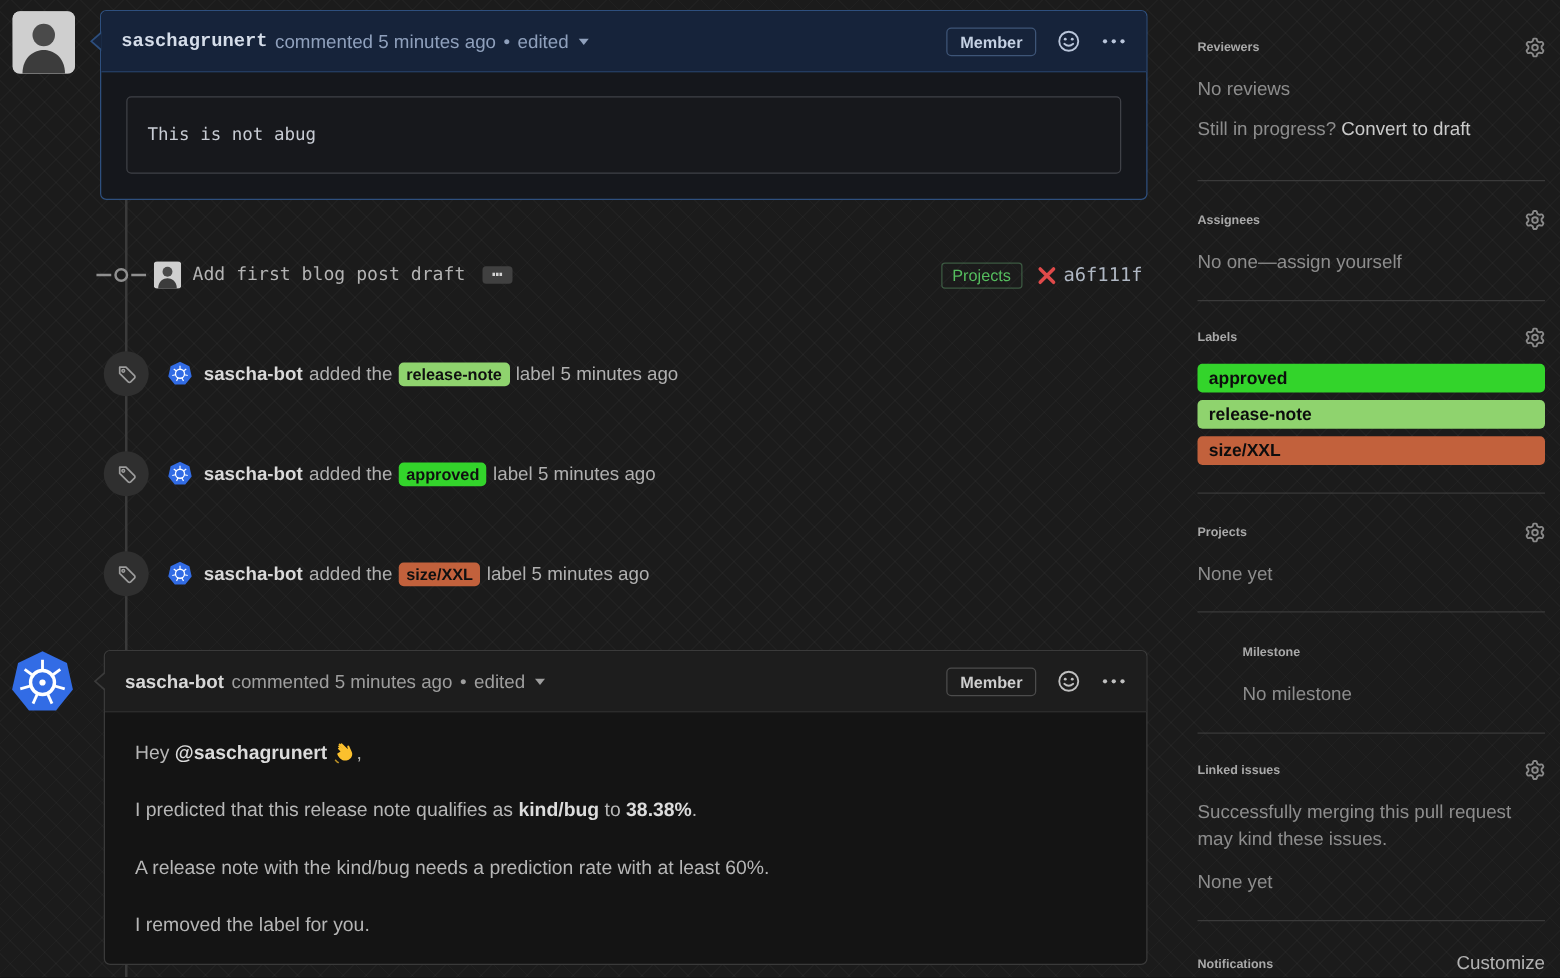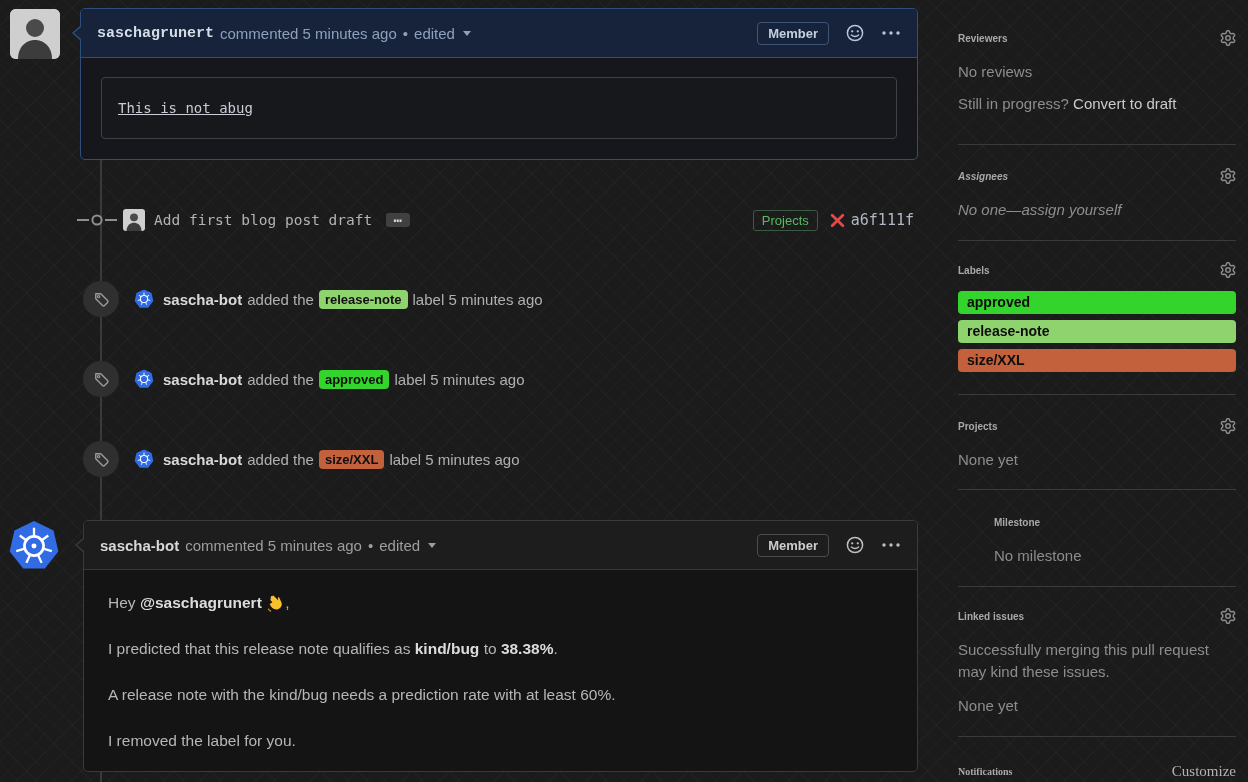--- a/index.html
+++ b/index.html
@@ -33,21 +33,21 @@
   .c-author { font-weight:bold; }
   .ch-blue .c-author { color:#d5dde9;font-family:Liberation Mono, monospace; }
   .ch-gray .c-author { color:#d8d8d8; }
   .caret-down { width:0; height:0; border-left:4px solid transparent; border-right:4px solid transparent; border-top:5px solid currentColor; display:inline-block; margin-left:2px; }
   .h-spacer { flex:1; }
   .member-badge { font-size:13px; font-weight:bold; padding:4px 10px; border-radius:4px; line-height:1; }
   .mb-blue { border:1px solid #3e5577; color:#c4d0e2; }
   .mb-gray { border:1px solid #4c4c4c; color:#cdcdcd; }
   .h-icon { display:inline-flex; align-items:center; justify-content:center; margin-left:10px; cursor:pointer; }
   .c-body1 { padding:19px 20px; }
-  .code-block { border:1px solid #3f4147; border-radius:4px; background:#17181c; padding:19px 16px; font-size:14px; color:#c8ccd4; line-height:22px; white-space:pre;text-decoration:underline; }
+  .code-block { border:1px solid #3f4147; border-radius:4px; background:#17181c; padding:19px 16px; font-size:14px; color:#c8ccd4; line-height:22px; white-space:pre; }
   .c-body2 { padding:21px 24px; font-size:15.5px; line-height:24px; color:#b6b6b6; }
   .c-body2 p { margin:0 0 22px 0; }
   .c-body2 strong { color:#dcdcdc;text-align:right; }
   .bubble-caret { position:absolute; top:16px; left:-9px; width:0; height:0; border-top:8px solid transparent; border-bottom:8px solid transparent; }
   .bubble-caret:after { content:""; position:absolute; left:1.6px; top:-6.5px; width:0; height:0; border-top:6.5px solid transparent; border-bottom:6.5px solid transparent; }
   .bc-blue { border-right:9px solid #2e4f7e; }
   .bc-blue:after { border-right:7.5px solid #16233a; }
   .bc-gray { border-right:9px solid #3a3a3a; }
   .bc-gray:after { border-right:7.5px solid #1d1d1d; }
 
@@ -296,21 +296,21 @@
           <svg width="16" height="16" viewBox="0 0 16 16" fill="#8a8a8a">
               <path fill-rule="evenodd" d="M7.429 1.525a6.593 6.593 0 011.142 0c.036.003.108.036.137.146l.289 1.105c.147.56.55.967.997 1.189.174.086.341.183.501.29.417.278.97.423 1.53.27l1.102-.303c.11-.03.175.016.195.046.219.31.41.641.573.989.014.031.022.11-.059.19l-.815.806c-.411.406-.562.957-.53 1.456a4.588 4.588 0 010 .582c-.032.499.119 1.05.53 1.456l.815.806c.08.08.073.159.059.19a6.494 6.494 0 01-.573.99c-.02.029-.086.074-.195.045l-1.103-.303c-.559-.153-1.112-.008-1.529.27-.16.107-.327.204-.5.29-.449.222-.851.628-.998 1.189l-.289 1.105c-.029.11-.101.143-.137.146a6.613 6.613 0 01-1.142 0c-.036-.003-.108-.037-.137-.146l-.289-1.105c-.147-.56-.55-.967-.997-1.189a4.502 4.502 0 01-.501-.29c-.417-.278-.97-.423-1.53-.27l-1.102.303c-.11.03-.175-.016-.195-.046a6.492 6.492 0 01-.573-.989c-.014-.031-.022-.11.059-.19l.815-.806c.411-.406.562-.957.53-1.456a4.587 4.587 0 010-.582c.032-.499-.119-1.05-.53-1.456l-.815-.806c-.08-.08-.073-.159-.059-.19a6.44 6.44 0 01.573-.99c.02-.029.086-.075.195-.045l1.103.303c.559.153 1.112.008 1.529-.27.16-.107.327-.204.5-.29.449-.222.851-.628.998-1.189l.289-1.105c.029-.11.101-.143.137-.146zM8 0c-.236 0-.47.01-.701.03-.743.065-1.29.615-1.458 1.261l-.29 1.106c-.017.066-.078.158-.211.224a5.994 5.994 0 00-.668.386c-.123.082-.233.09-.3.071L3.27 2.776c-.644-.177-1.392.02-1.82.63a7.977 7.977 0 00-.704 1.217c-.315.675-.111 1.422.363 1.891l.815.806c.05.048.098.147.088.294a6.084 6.084 0 000 .772c.01.147-.038.246-.088.294l-.815.806c-.474.469-.678 1.216-.363 1.891.2.428.436.835.704 1.218.428.609 1.176.806 1.82.63l1.103-.303c.066-.019.176-.011.299.071.213.143.436.272.668.386.133.066.194.158.212.224l.289 1.106c.169.646.715 1.196 1.458 1.26a8.094 8.094 0 001.402 0c.743-.064 1.29-.614 1.458-1.26l.29-1.106c.017-.066.078-.158.211-.224a5.98 5.98 0 00.668-.386c.123-.082.233-.09.3-.071l1.102.302c.644.177 1.392-.02 1.82-.63.268-.382.505-.789.704-1.217.315-.675.111-1.422-.364-1.891l-.814-.806c-.05-.048-.098-.147-.088-.294a6.1 6.1 0 000-.772c-.01-.147.039-.246.088-.294l.814-.806c.475-.469.679-1.216.364-1.891a7.992 7.992 0 00-.704-1.218c-.428-.609-1.176-.806-1.82-.63l-1.103.303c-.066.019-.176.011-.299-.071a5.991 5.991 0 00-.668-.386c-.133-.066-.194-.158-.212-.224L10.16 1.29C9.99.645 9.444.095 8.701.031A8.094 8.094 0 008 0zm1.5 8a1.5 1.5 0 11-3 0 1.5 1.5 0 013 0zM11 8a3 3 0 11-6 0 3 3 0 016 0z"></path>
             </svg>
         </span>
       </div>
       <div class="sb-value mt16">No reviews</div>
       <div class="sb-value" style="margin-top:10px;"><span>Still in progress? </span><span class="sb-link">Convert to draft</span></div>
     </div>
     <div class="sb-divider" style="top:144px;"></div>
 
-    <div class="sb-section" style="top:168px;font-style:italic;">
+    <div class="sb-section" style="top:168px;">
       <div class="sb-title-row">
         <span class="sb-title">Assignees</span>
         <span class="sb-gear">
           <svg width="16" height="16" viewBox="0 0 16 16" fill="#8a8a8a">
               <path fill-rule="evenodd" d="M7.429 1.525a6.593 6.593 0 011.142 0c.036.003.108.036.137.146l.289 1.105c.147.56.55.967.997 1.189.174.086.341.183.501.29.417.278.97.423 1.53.27l1.102-.303c.11-.03.175.016.195.046.219.31.41.641.573.989.014.031.022.11-.059.19l-.815.806c-.411.406-.562.957-.53 1.456a4.588 4.588 0 010 .582c-.032.499.119 1.05.53 1.456l.815.806c.08.08.073.159.059.19a6.494 6.494 0 01-.573.99c-.02.029-.086.074-.195.045l-1.103-.303c-.559-.153-1.112-.008-1.529.27-.16.107-.327.204-.5.29-.449.222-.851.628-.998 1.189l-.289 1.105c-.029.11-.101.143-.137.146a6.613 6.613 0 01-1.142 0c-.036-.003-.108-.037-.137-.146l-.289-1.105c-.147-.56-.55-.967-.997-1.189a4.502 4.502 0 01-.501-.29c-.417-.278-.97-.423-1.53-.27l-1.102.303c-.11.03-.175-.016-.195-.046a6.492 6.492 0 01-.573-.989c-.014-.031-.022-.11.059-.19l.815-.806c.411-.406.562-.957.53-1.456a4.587 4.587 0 010-.582c.032-.499-.119-1.05-.53-1.456l-.815-.806c-.08-.08-.073-.159-.059-.19a6.44 6.44 0 01.573-.99c.02-.029.086-.075.195-.045l1.103.303c.559.153 1.112.008 1.529-.27.16-.107.327-.204.5-.29.449-.222.851-.628.998-1.189l.289-1.105c.029-.11.101-.143.137-.146zM8 0c-.236 0-.47.01-.701.03-.743.065-1.29.615-1.458 1.261l-.29 1.106c-.017.066-.078.158-.211.224a5.994 5.994 0 00-.668.386c-.123.082-.233.09-.3.071L3.27 2.776c-.644-.177-1.392.02-1.82.63a7.977 7.977 0 00-.704 1.217c-.315.675-.111 1.422.363 1.891l.815.806c.05.048.098.147.088.294a6.084 6.084 0 000 .772c.01.147-.038.246-.088.294l-.815.806c-.474.469-.678 1.216-.363 1.891.2.428.436.835.704 1.218.428.609 1.176.806 1.82.63l1.103-.303c.066-.019.176-.011.299.071.213.143.436.272.668.386.133.066.194.158.212.224l.289 1.106c.169.646.715 1.196 1.458 1.26a8.094 8.094 0 001.402 0c.743-.064 1.29-.614 1.458-1.26l.29-1.106c.017-.066.078-.158.211-.224a5.98 5.98 0 00.668-.386c.123-.082.233-.09.3-.071l1.102.302c.644.177 1.392-.02 1.82-.63.268-.382.505-.789.704-1.217.315-.675.111-1.422-.364-1.891l-.814-.806c-.05-.048-.098-.147-.088-.294a6.1 6.1 0 000-.772c-.01-.147.039-.246.088-.294l.814-.806c.475-.469.679-1.216.364-1.891a7.992 7.992 0 00-.704-1.218c-.428-.609-1.176-.806-1.82-.63l-1.103.303c-.066.019-.176.011-.299-.071a5.991 5.991 0 00-.668-.386c-.133-.066-.194-.158-.212-.224L10.16 1.29C9.99.645 9.444.095 8.701.031A8.094 8.094 0 008 0zm1.5 8a1.5 1.5 0 11-3 0 1.5 1.5 0 013 0zM11 8a3 3 0 11-6 0 3 3 0 016 0z"></path>
             </svg>
         </span>
       </div>
       <div class="sb-value mt16"><span>No one—</span><span>assign yourself</span></div>
     </div>
@@ -366,21 +366,21 @@
           <svg width="16" height="16" viewBox="0 0 16 16" fill="#8a8a8a">
               <path fill-rule="evenodd" d="M7.429 1.525a6.593 6.593 0 011.142 0c.036.003.108.036.137.146l.289 1.105c.147.56.55.967.997 1.189.174.086.341.183.501.29.417.278.97.423 1.53.27l1.102-.303c.11-.03.175.016.195.046.219.31.41.641.573.989.014.031.022.11-.059.19l-.815.806c-.411.406-.562.957-.53 1.456a4.588 4.588 0 010 .582c-.032.499.119 1.05.53 1.456l.815.806c.08.08.073.159.059.19a6.494 6.494 0 01-.573.99c-.02.029-.086.074-.195.045l-1.103-.303c-.559-.153-1.112-.008-1.529.27-.16.107-.327.204-.5.29-.449.222-.851.628-.998 1.189l-.289 1.105c-.029.11-.101.143-.137.146a6.613 6.613 0 01-1.142 0c-.036-.003-.108-.037-.137-.146l-.289-1.105c-.147-.56-.55-.967-.997-1.189a4.502 4.502 0 01-.501-.29c-.417-.278-.97-.423-1.53-.27l-1.102.303c-.11.03-.175-.016-.195-.046a6.492 6.492 0 01-.573-.989c-.014-.031-.022-.11.059-.19l.815-.806c.411-.406.562-.957.53-1.456a4.587 4.587 0 010-.582c.032-.499-.119-1.05-.53-1.456l-.815-.806c-.08-.08-.073-.159-.059-.19a6.44 6.44 0 01.573-.99c.02-.029.086-.075.195-.045l1.103.303c.559.153 1.112.008 1.529-.27.16-.107.327-.204.5-.29.449-.222.851-.628.998-1.189l.289-1.105c.029-.11.101-.143.137-.146zM8 0c-.236 0-.47.01-.701.03-.743.065-1.29.615-1.458 1.261l-.29 1.106c-.017.066-.078.158-.211.224a5.994 5.994 0 00-.668.386c-.123.082-.233.09-.3.071L3.27 2.776c-.644-.177-1.392.02-1.82.63a7.977 7.977 0 00-.704 1.217c-.315.675-.111 1.422.363 1.891l.815.806c.05.048.098.147.088.294a6.084 6.084 0 000 .772c.01.147-.038.246-.088.294l-.815.806c-.474.469-.678 1.216-.363 1.891.2.428.436.835.704 1.218.428.609 1.176.806 1.82.63l1.103-.303c.066-.019.176-.011.299.071.213.143.436.272.668.386.133.066.194.158.212.224l.289 1.106c.169.646.715 1.196 1.458 1.26a8.094 8.094 0 001.402 0c.743-.064 1.29-.614 1.458-1.26l.29-1.106c.017-.066.078-.158.211-.224a5.98 5.98 0 00.668-.386c.123-.082.233-.09.3-.071l1.102.302c.644.177 1.392-.02 1.82-.63.268-.382.505-.789.704-1.217.315-.675.111-1.422-.364-1.891l-.814-.806c-.05-.048-.098-.147-.088-.294a6.1 6.1 0 000-.772c-.01-.147.039-.246.088-.294l.814-.806c.475-.469.679-1.216.364-1.891a7.992 7.992 0 00-.704-1.218c-.428-.609-1.176-.806-1.82-.63l-1.103.303c-.066.019-.176.011-.299-.071a5.991 5.991 0 00-.668-.386c-.133-.066-.194-.158-.212-.224L10.16 1.29C9.99.645 9.444.095 8.701.031A8.094 8.094 0 008 0zm1.5 8a1.5 1.5 0 11-3 0 1.5 1.5 0 013 0zM11 8a3 3 0 11-6 0 3 3 0 016 0z"></path>
             </svg>
         </span>
       </div>
       <div class="sb-value mt16">Successfully merging this pull request may kind these issues.</div>
       <div class="sb-value" style="margin-top:12px;">None yet</div>
     </div>
     <div class="sb-divider" style="top:736px;"></div>
 
-    <div class="sb-section" style="top:760px;font-family:Liberation Serif, serif;">
+    <div class="sb-section" style="top:760px;">
       <div class="sb-title-row">
         <span class="sb-title">Notifications</span>
         <span class="sb-value sb-link" style="color:#b3b3b3;">Customize</span>
       </div>
     </div>
   </div>
 
 </div>
 
 </body></html>

